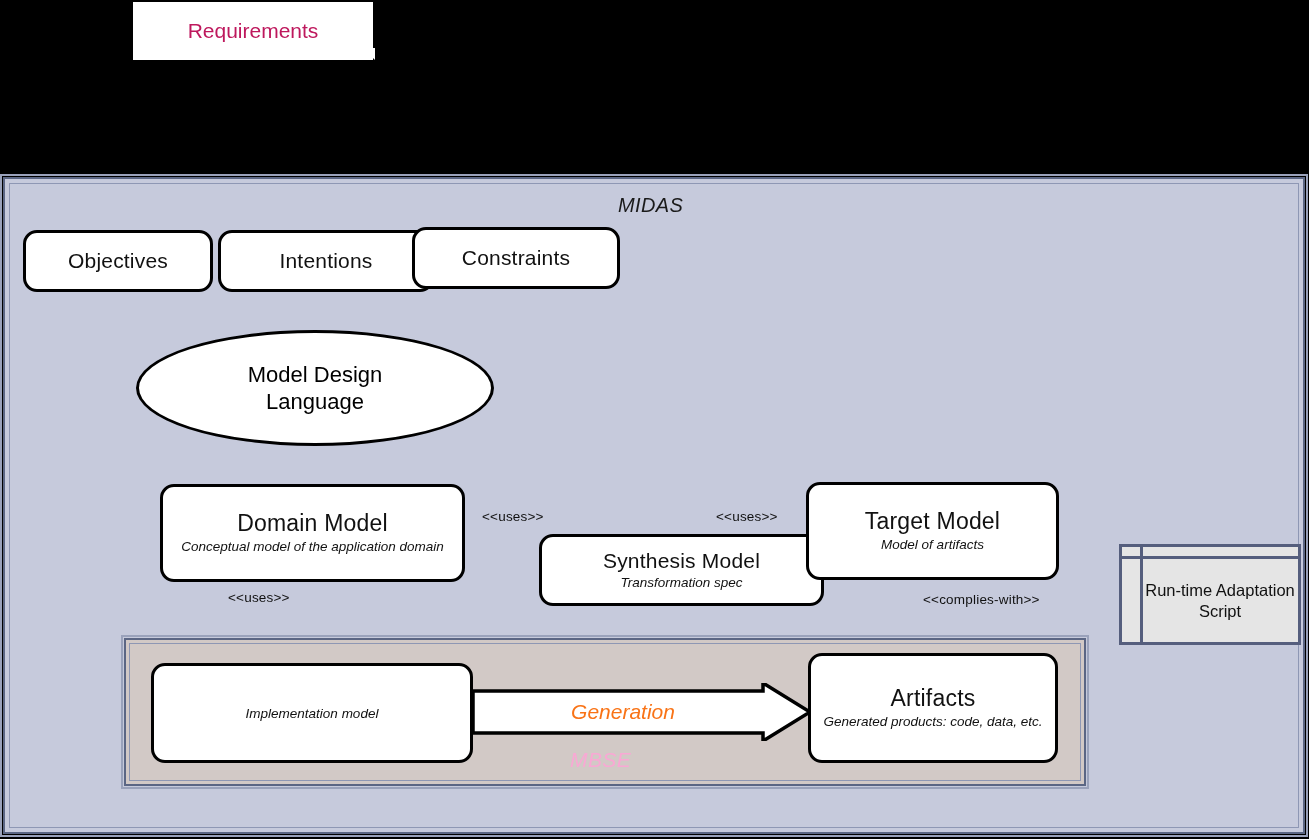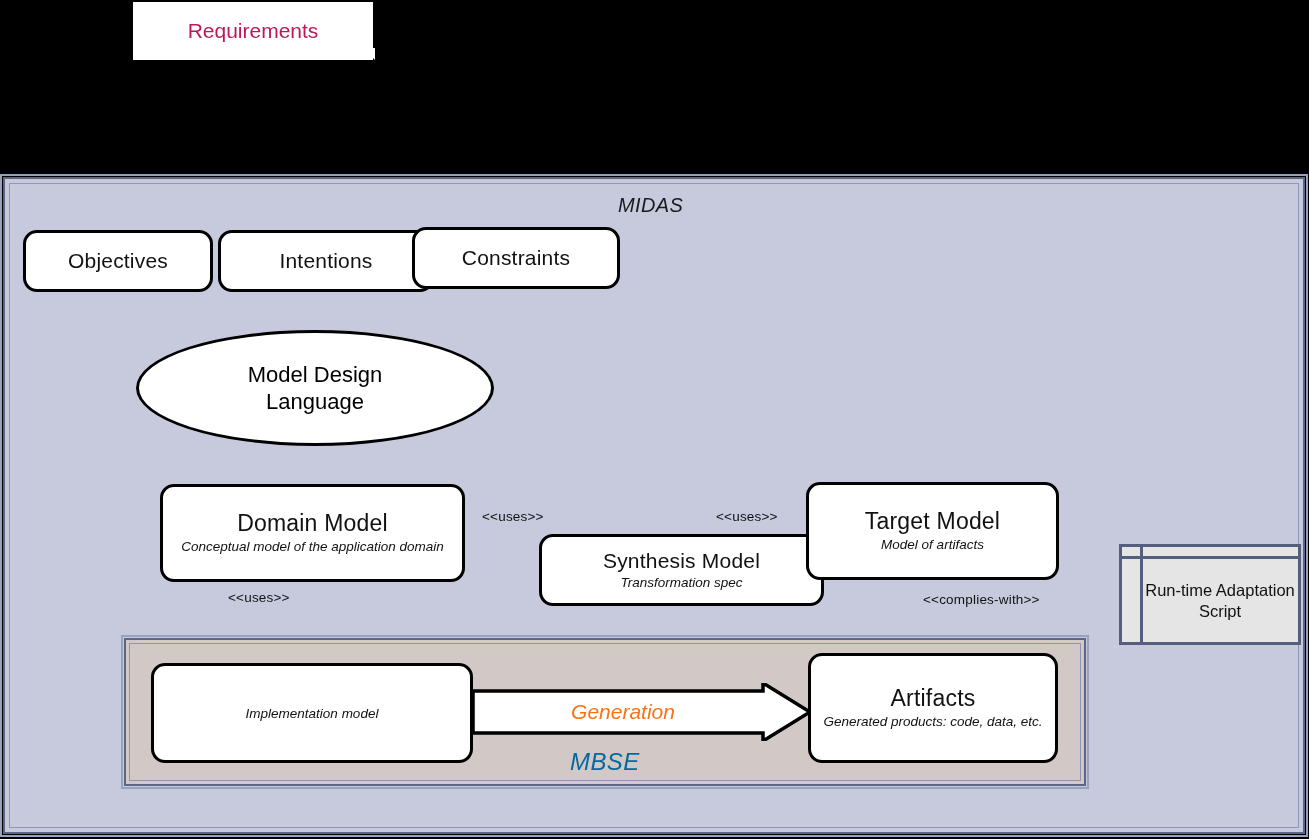--- a/index.html
+++ b/index.html
@@ -102,23 +102,23 @@
   #mbse-inner-line {
     position: absolute;
     left: 3px; top: 3px; right: 3px; bottom: 3px;
     border: 1px solid #8e97b4;
     pointer-events: none;
   }
   #mbse-label {
     position: absolute;
     left: 570px;
     top: 748px;
-    font-size: 24px;
+    font-size: 21px;
     font-style: italic;
-    color: #0369a1;
+    color: #f9a8d4;
     letter-spacing: .4px;
     z-index: 6;
   }
 
   
   #requirements {
     position: absolute;
     left: 133px;
     top: 2px;
     width: 240px;

